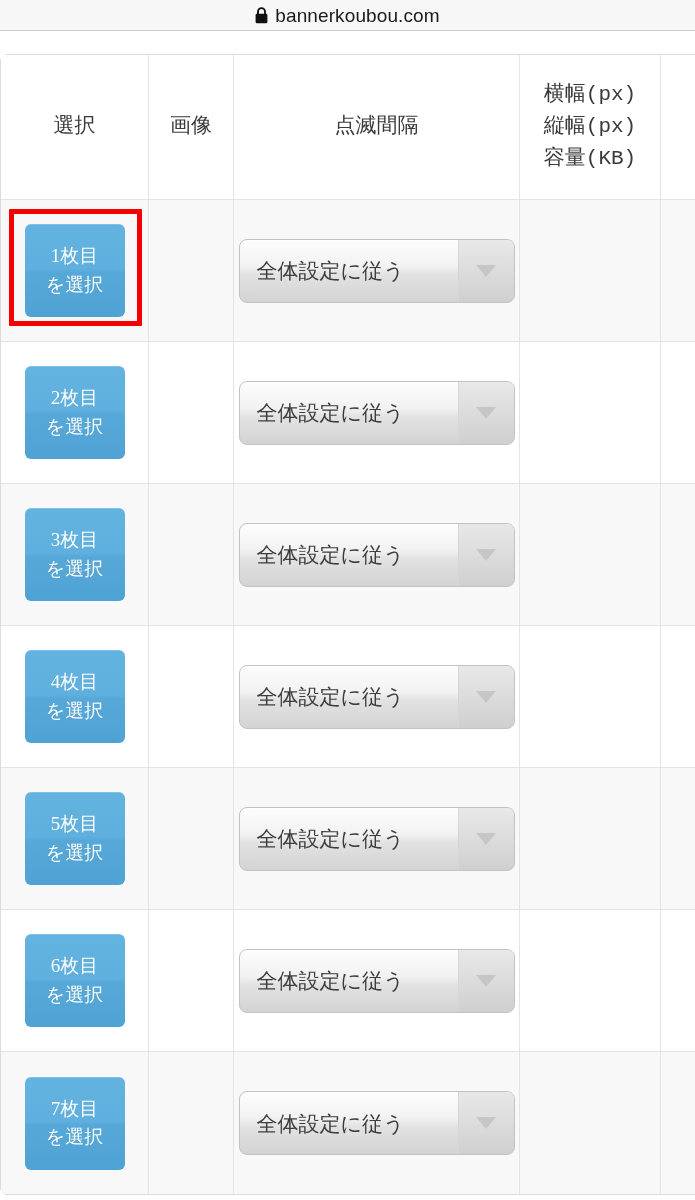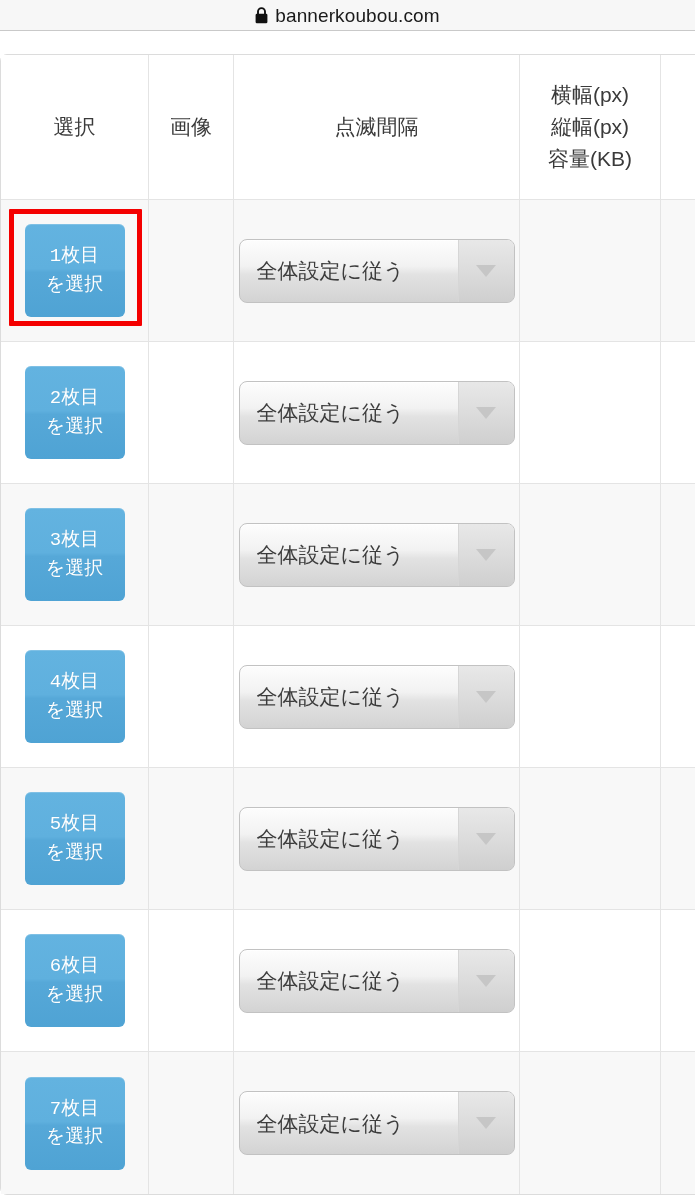--- a/index.html
+++ b/index.html
@@ -75,20 +75,21 @@
   table.image-table tr:last-child td { border-bottom: none; }
 
   
   thead th {
     height: 145px;
     background: #ffffff;
     font-weight: normal;
     font-size: 21px;
     color: #3a3a3a;
     line-height: 1.52;
+    font-family: Liberation Mono, monospace;
   }
   thead th .hdr-line { display: block; }
 
   
   tbody tr { height: 142px; }
   tbody tr.row-odd  td { background: #f8f8f8; }
   tbody tr.row-even td { background: #ffffff; }
 
   
   .select-cell { position: relative; }
@@ -98,21 +99,21 @@
     flex-direction: column;
     align-items: center;
     justify-content: center;
     width: 100px;
     height: 93px;
     border-radius: 6px;
     border: none;
     background: linear-gradient(to bottom, #63b3e0 0%, #5fb0de 48%, #56a8d8 52%, #4fa3d4 100%);
     color: #ffffff;
     font-size: 19px;
-    font-family: Liberation Mono, monospace;
+    font-family: Liberation Serif, serif;
     line-height: 1.48;
     cursor: pointer;
     text-shadow: 0 0 1px rgba(0,0,0,0.08);
     box-shadow: inset 0 1px 0 rgba(255,255,255,0.18);
   }
   .pick-button .pb-line { display: block; white-space: nowrap; }
 
   
   .highlight-box {
     position: absolute;

